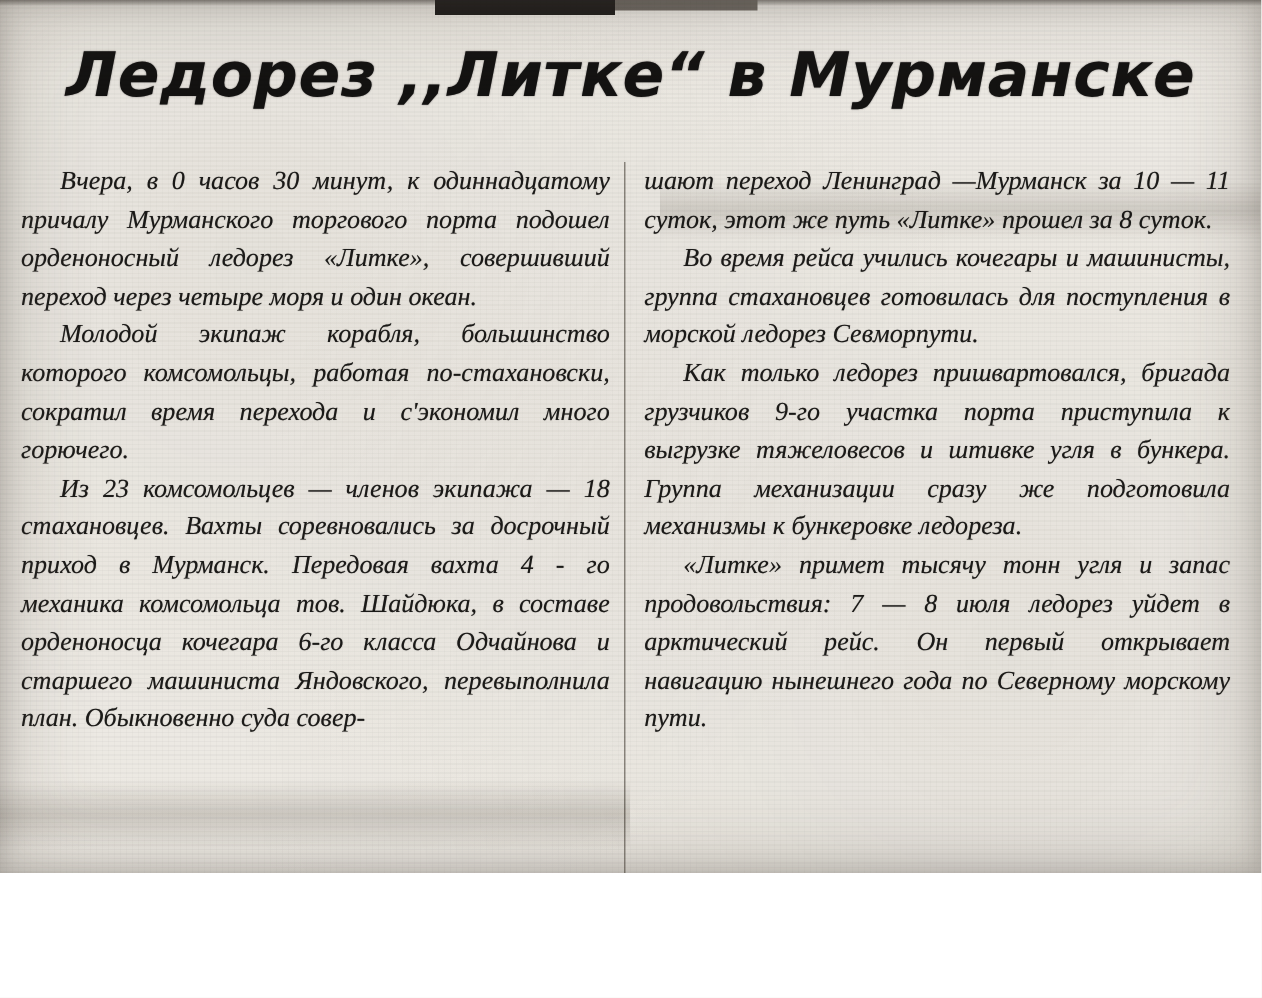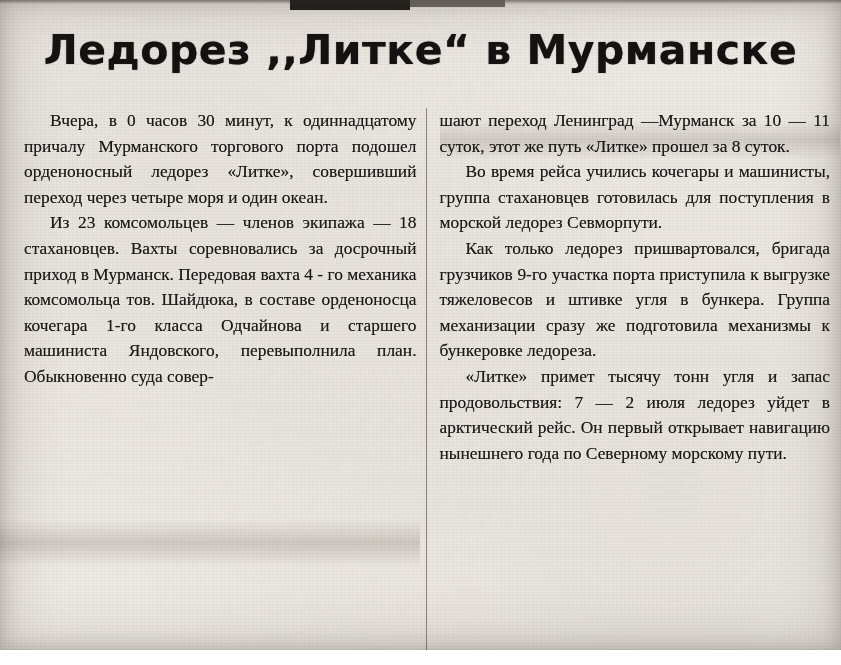--- a/index.html
+++ b/index.html
@@ -6,23 +6,24 @@
     margin: 0;
     padding: 0;
     background: #ffffff;
   }
   body {
     font-family: "Liberation Serif", serif;
   }
   .page {
     position: relative;
     width: 841px;
-    height: 650px;
+    height: 582px;
     background: #efece6;
     overflow: hidden;
+    font-style: italic;
   }
   
   .grain {
     position: absolute;
     inset: 0;
     pointer-events: none;
     background-image:
       repeating-linear-gradient(0deg, rgba(0,0,0,0.035) 0px, rgba(0,0,0,0.035) 1px, rgba(255,255,255,0) 1px, rgba(255,255,255,0) 3px),
       repeating-linear-gradient(90deg, rgba(0,0,0,0.025) 0px, rgba(0,0,0,0.025) 1px, rgba(255,255,255,0) 1px, rgba(255,255,255,0) 4px),
       radial-gradient(circle at 20% 30%, rgba(120,110,95,0.10), rgba(255,255,255,0) 60%),
@@ -79,21 +80,21 @@
     font-weight: bold;
     font-size: 41px;
     letter-spacing: 0.5px;
     color: #141312;
     text-shadow: 0 0 1px rgba(20,19,18,0.65);
     white-space: nowrap;
   }
   .columns {
     position: absolute;
     top: 108px;
-    left: 24px;
+    left: 14px;
     width: 806px;
     height: 548px;
     display: flex;
     gap: 0;
   }
   .col {
     width: 398px;
     font-family: "Liberation Serif", serif;
     font-size: 17.4px;
     line-height: 25.6px;
@@ -146,28 +147,29 @@
     <div class="black-bar"></div>
     <div class="grey-bar"></div>
   </div>
 
   <div class="headline">Ледорез ,,Литке“ в Мурманске</div>
 
   <div class="columns">
 
     <div class="col left">
       <p>Вчера, в 0 часов 30 минут, к одиннадцатому причалу Мурманского торгового порта подошел орденоносный ледорез «Литке», совершивший переход через четыре моря и один океан.</p>
-      <p>Из 23 комсомольцев — членов экипажа — 18 стахановцев. Вахты соревновались за досрочный приход в Мурманск. Передовая вахта 4 - го механика комсомольца тов. Шайдюка, в составе орденоносца кочегара 1-го класса Одчайнова и старшего машиниста Яндовского, перевыполнила план. Обыкновенно суда совер-</p>
+      <p>Молодой экипаж корабля, большинство которого комсомольцы, работая по-стахановски, сократил время перехода и с'экономил много горючего.</p>
+      <p>Из 23 комсомольцев — членов экипажа — 18 стахановцев. Вахты соревновались за досрочный приход в Мурманск. Передовая вахта 4 - го механика комсомольца тов. Шайдюка, в составе орденоносца кочегара 6-го класса Одчайнова и старшего машиниста Яндовского, перевыполнила план. Обыкновенно суда совер-</p>
     </div>
 
     <div class="col right">
       <p class="cont">шают переход Ленинград —Мурманск за 10 — 11 суток, этот же путь «Литке» прошел за 8 суток.</p>
       <p>Во время рейса учились кочегары и машинисты, группа стахановцев готовилась для поступления в морской ледорез Севморпути.</p>
       <p>Как только ледорез пришвартовался, бригада грузчиков 9-го участка порта приступила к выгрузке тяжеловесов и штивке угля в бункера. Группа механизации сразу же подготовила механизмы к бункеровке ледореза.</p>
-      <p>«Литке» примет тысячу тонн угля и запас продовольствия: 7 — 2 июля ледорез уйдет в арктический рейс. Он первый открывает навигацию нынешнего года по Северному морскому пути.</p>
+      <p>«Литке» примет тысячу тонн угля и запас продовольствия: 7 — 8 июля ледорез уйдет в арктический рейс. Он первый открывает навигацию нынешнего года по Северному морскому пути.</p>
     </div>
 
   </div>
 
   <div class="smear a"></div>
   <div class="smear b"></div>
   <div class="smear c"></div>
   <div class="grain"></div>
   <div class="vignette"></div>
 

